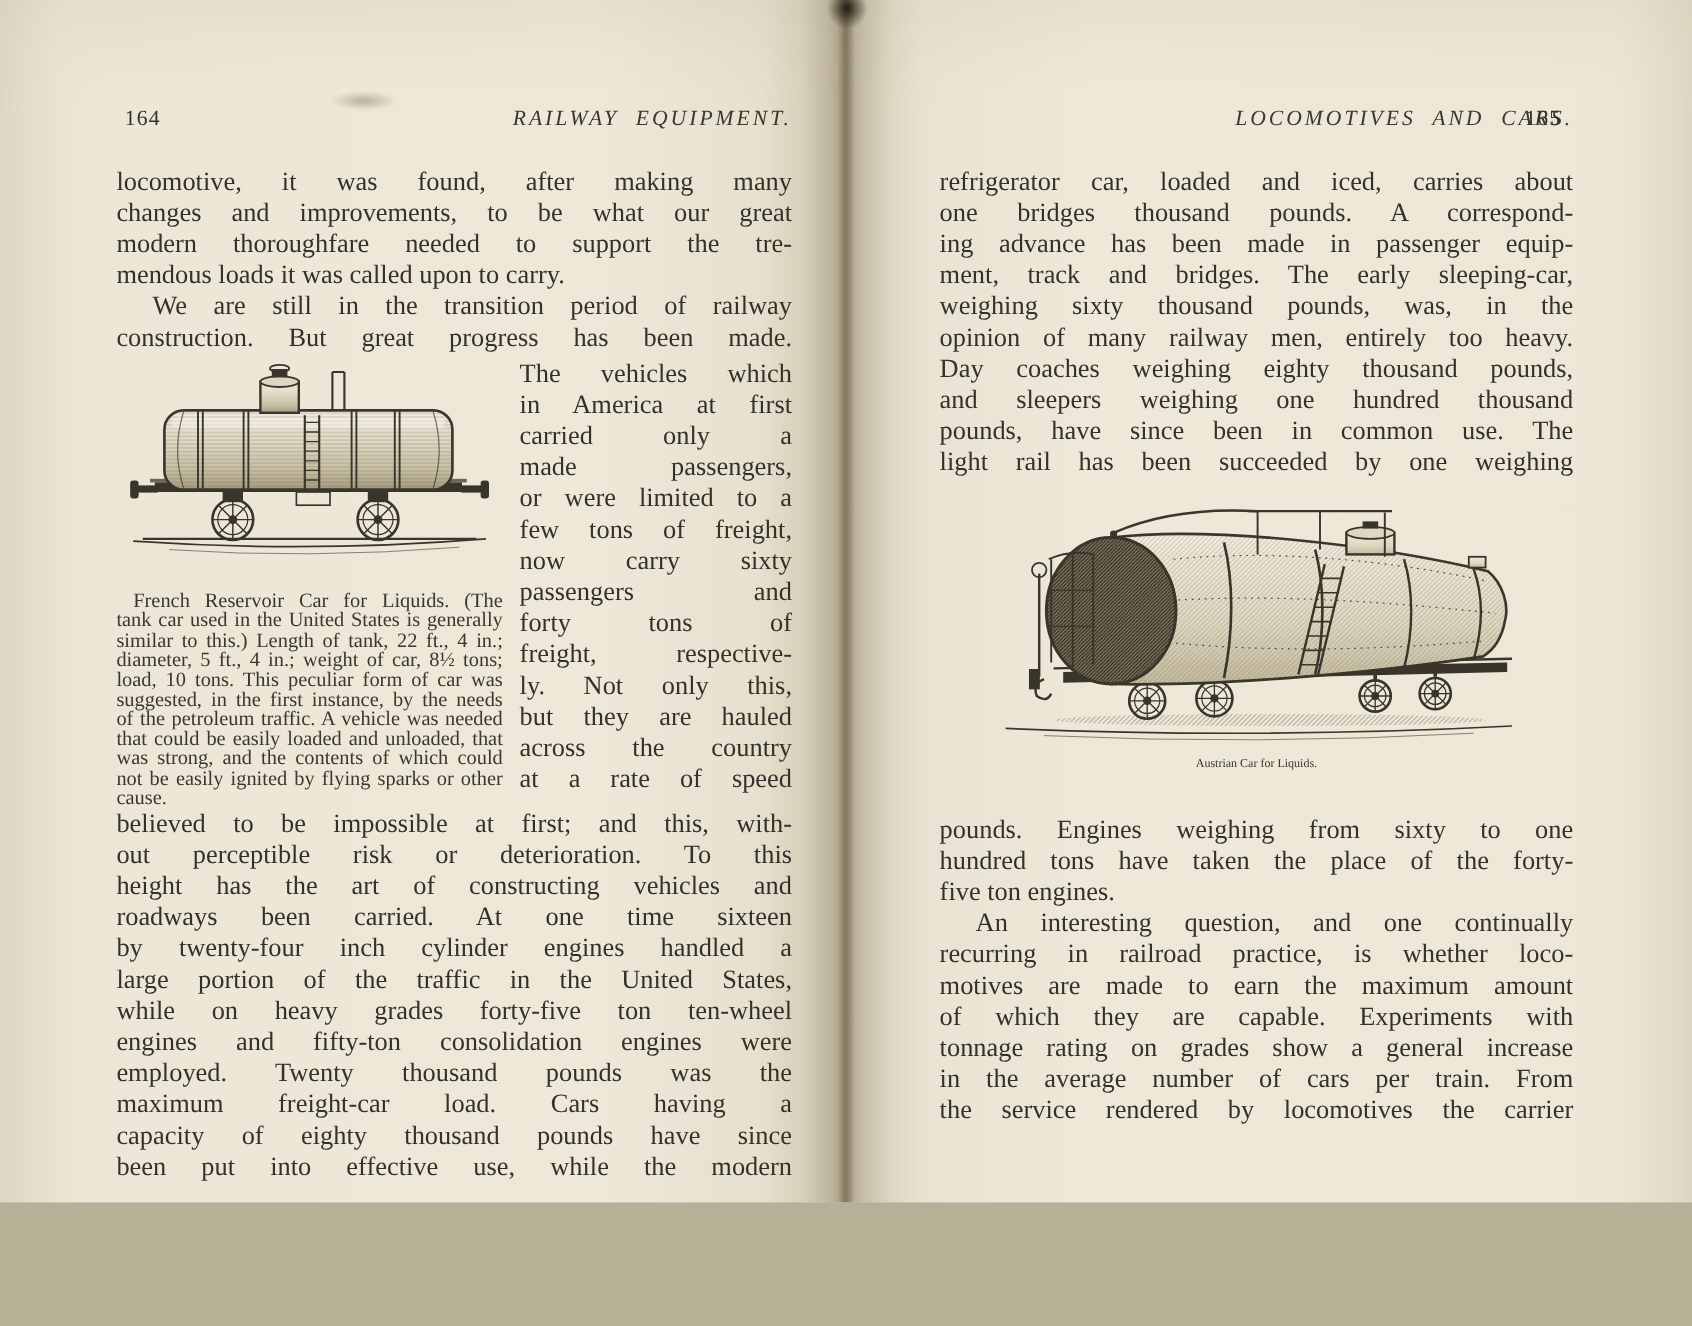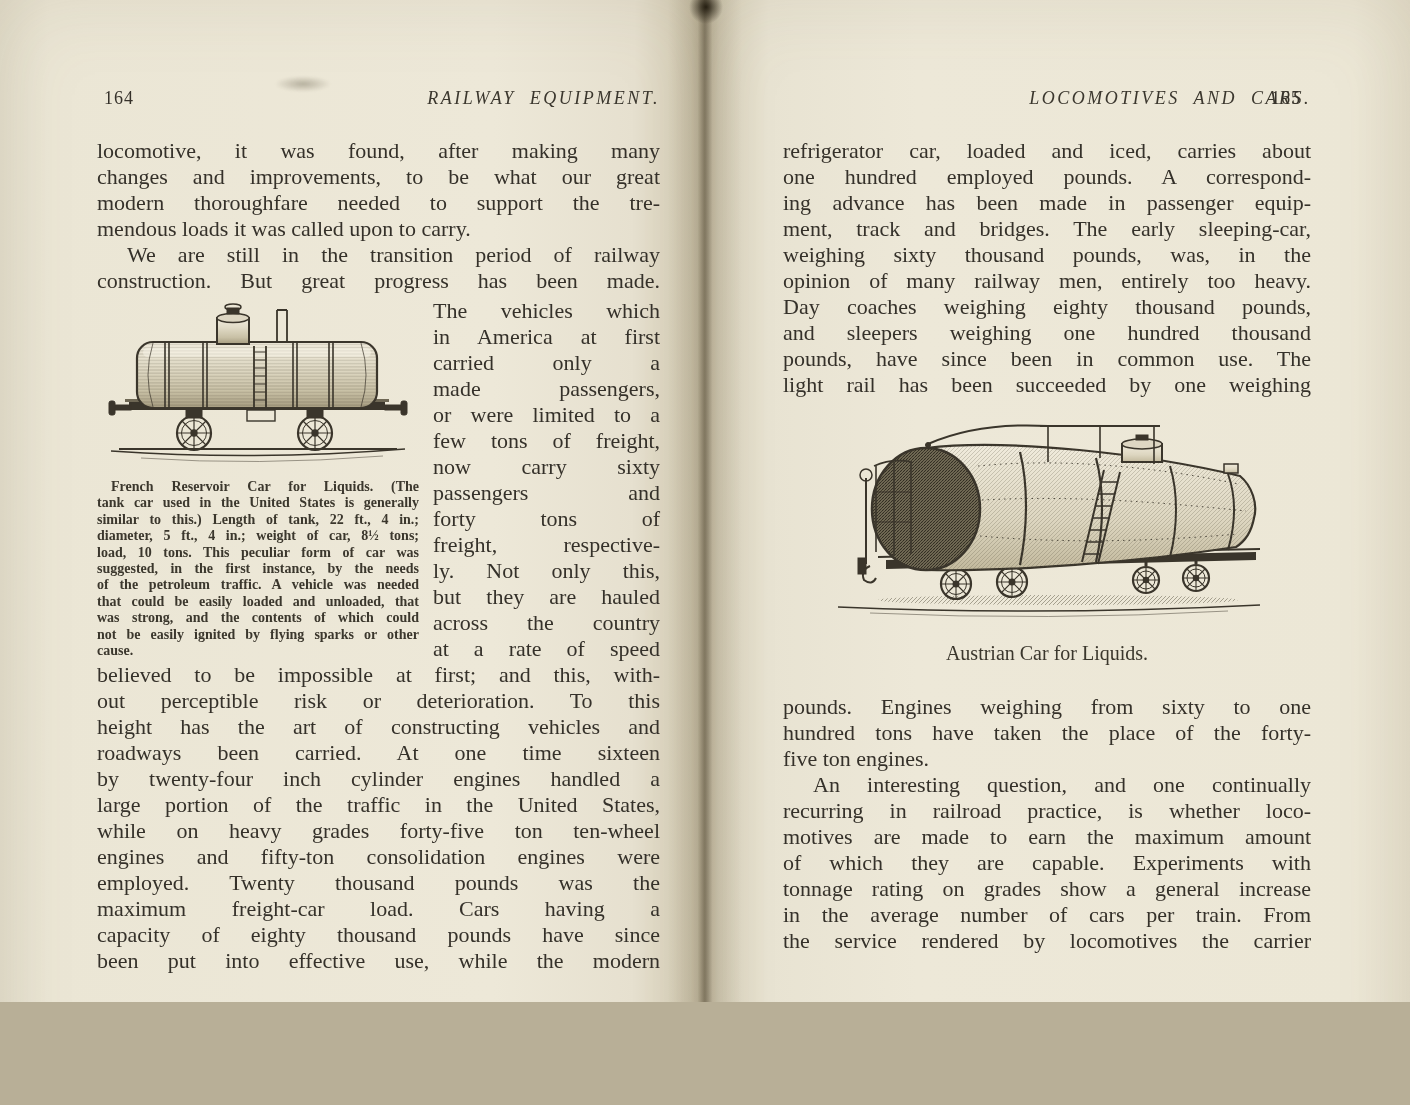--- a/index.html
+++ b/index.html
@@ -49,26 +49,26 @@
 
   .tline { text-align:justify; text-align-last:justify; }
   .tline.natural { text-align-last:left; }
   .indent-first .tline:first-child { text-indent:30px; }
   .caption.indent-first .tline:first-child { text-indent:14px; }
 
   .figure-row { display:flex; gap:14px; margin-top:4px; }
   figure { margin:0; padding:0; }
   .left-figure { flex:none; width:322px; }
   .left-figure svg { display:block; width:322px; height:172px; }
-  .caption { font-size:14px; line-height:16.4px; margin-top:9px; color:#3b372d;font-weight:bold; }
+  .caption { font-size:17px; line-height:16.4px; margin-top:23px; color:#3b372d; }
   .narrow-col { flex:1; min-width:0; }
 
   .right-figure { width:528px; margin-top:16px; }
   .right-figure svg { display:block; width:478px; height:206px; margin:0 auto; }
-  .caption-center { text-align:center; font-size:20px; margin-top:20px; color:#3b372d; }
+  .caption-center { text-align:center; font-size:10px; margin-top:4px; color:#3b372d; }
   .para-after-fig { margin-top:28px; }
 
   svg .ink { stroke:#3a352b; }
 </style>
 </head>
 <body>
 
 <div class="spread">
 
   <div class="page page-left">
@@ -201,21 +201,21 @@
   </div>
 
   <div class="page page-right">
     <div class="page-head">
       <span class="running-head">LOCOMOTIVES AND CARS.</span>
       <span class="page-num right">165</span>
     </div>
     <div class="body-text">
       <div class="para">
           <div class="tline">refrigerator car, loaded and iced, carries about</div>
-          <div class="tline">one hundred employed pounds.  A correspond-</div>
+          <div class="tline">one bridges thousand pounds.  A correspond-</div>
           <div class="tline">ing advance has been made in passenger equip-</div>
           <div class="tline">ment, track and bridges.  The early sleeping-car,</div>
           <div class="tline">weighing sixty thousand pounds, was, in the</div>
           <div class="tline">opinion of many railway men, entirely too heavy.</div>
           <div class="tline">Day coaches weighing eighty thousand pounds,</div>
           <div class="tline">and sleepers weighing one hundred thousand</div>
           <div class="tline">pounds, have since been in common use.  The</div>
           <div class="tline">light rail has been succeeded by one weighing</div>
         </div>
 

